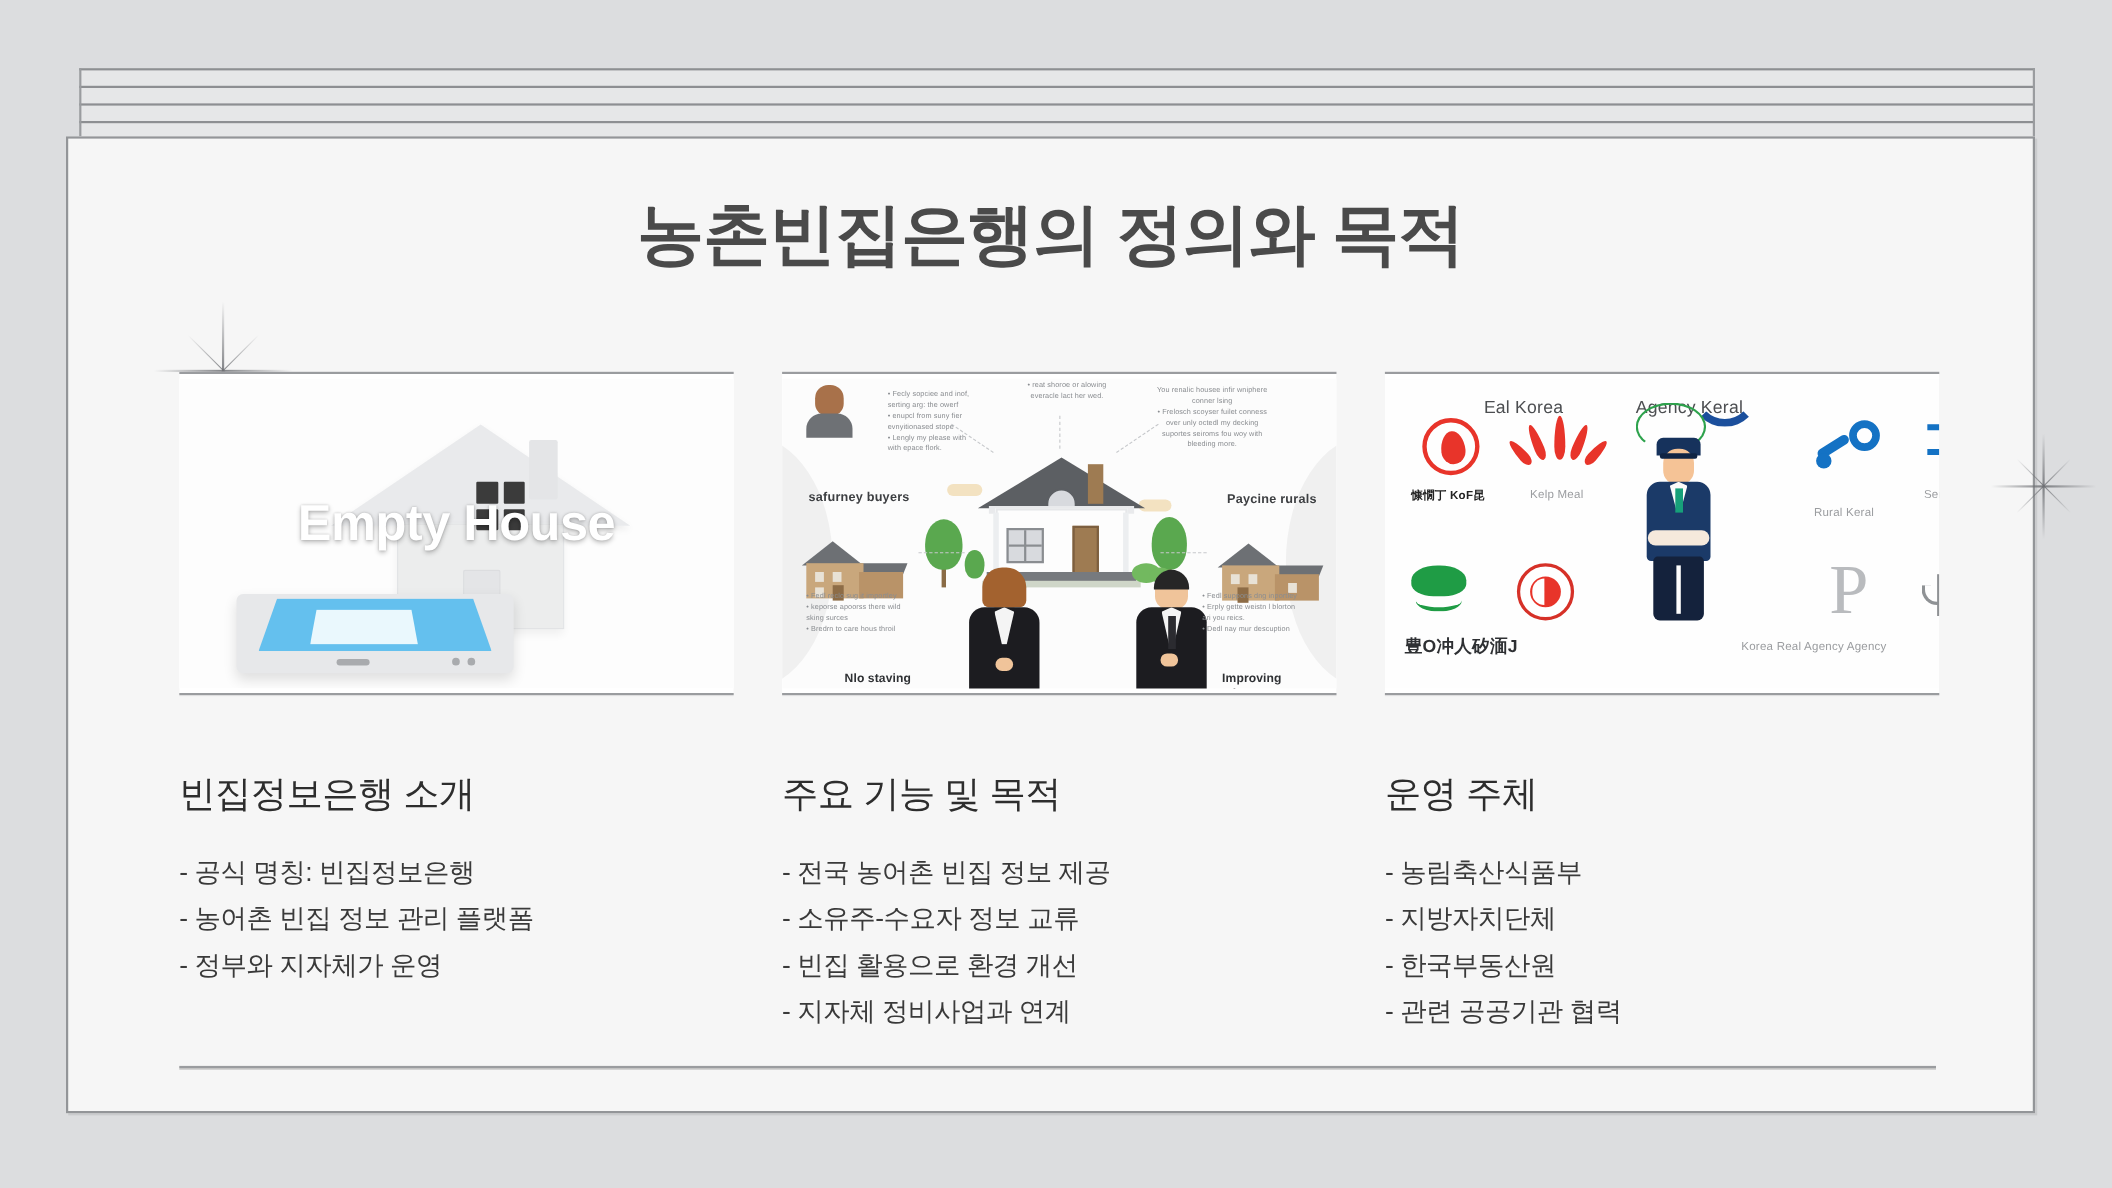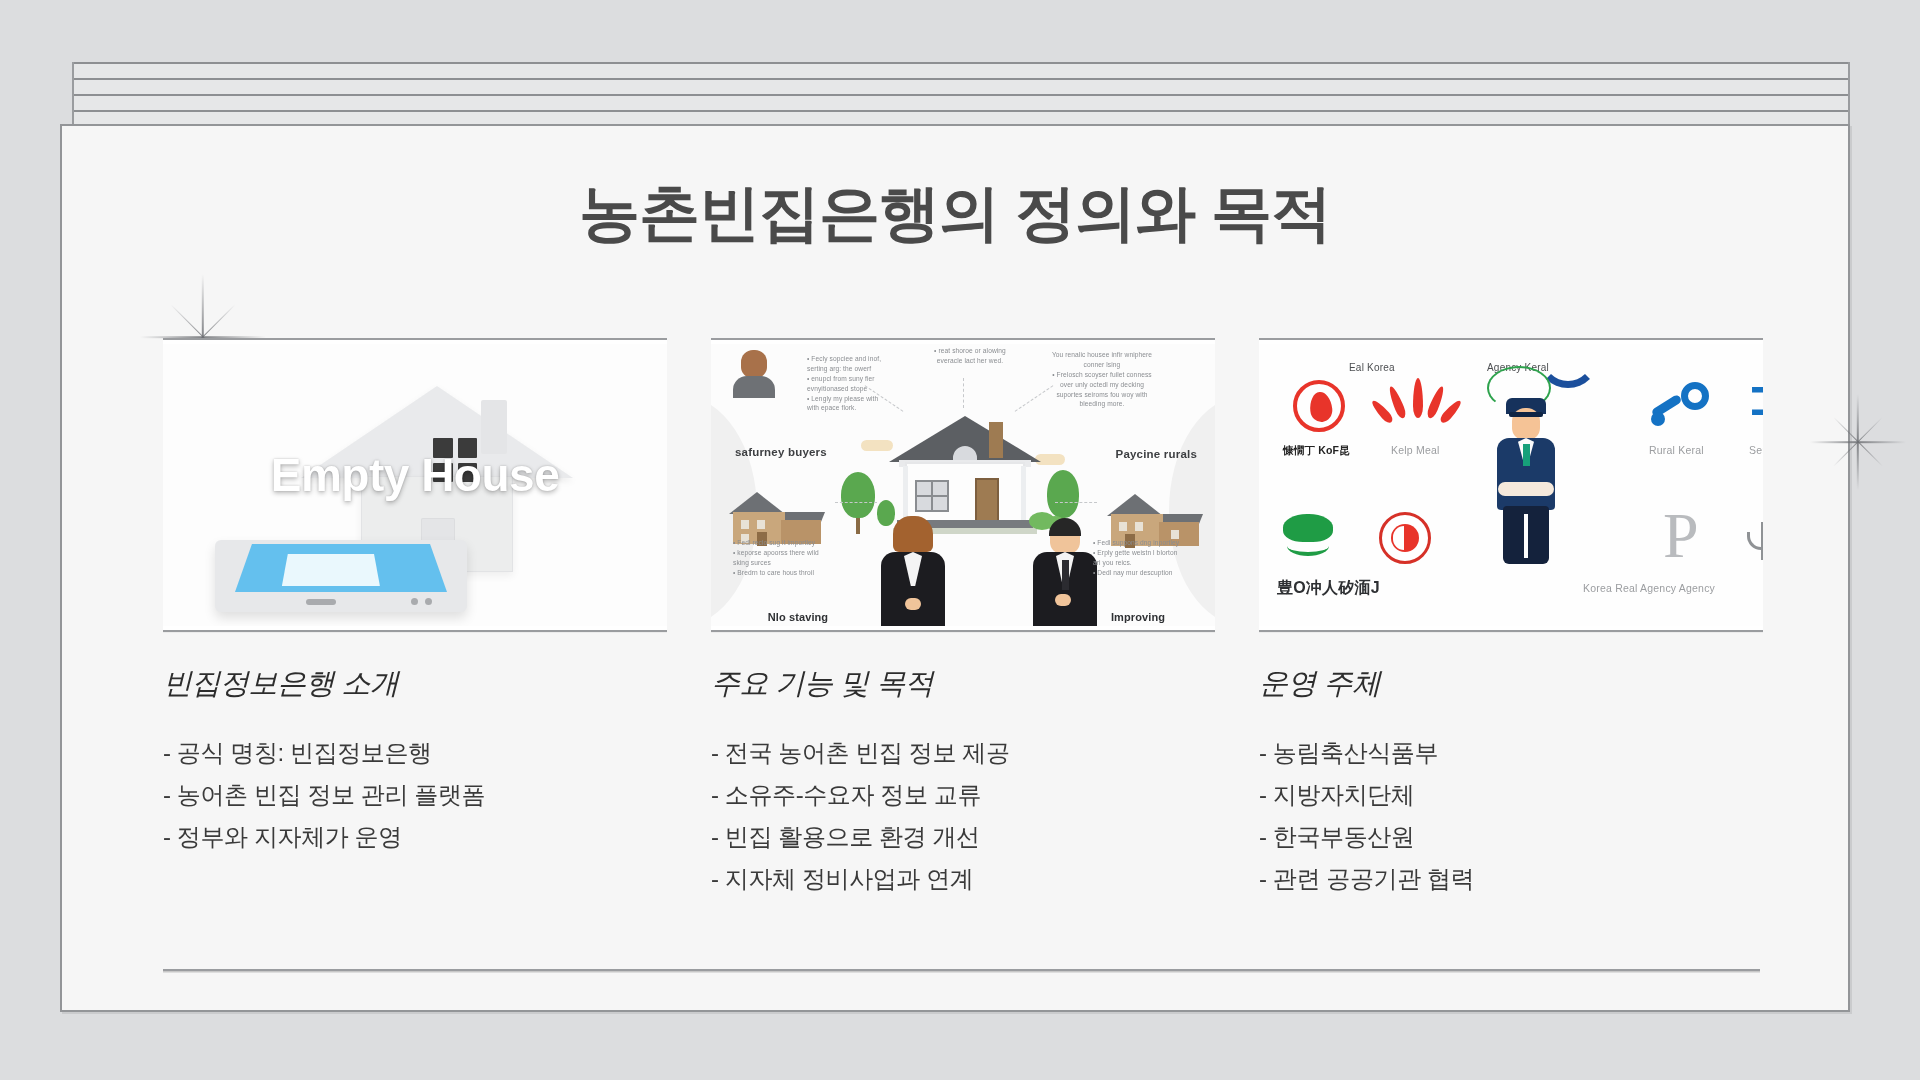--- a/index.html
+++ b/index.html
@@ -84,26 +84,25 @@
     border-bottom: 2.5px solid #9a9c9f;
     overflow: hidden;
   }
   .media-inner {
     position: absolute; left: 0; right: 0; top: 4px; bottom: 4px;
     background: #ffffff;
     overflow: hidden;
   }
 
   .col-heading {
-    margin-top: 32px;
-    font-size: 29px;
+    margin-top: 68px;
+    font-size: 33px;
     font-weight: 400;
     color: #2d2d2d;
     letter-spacing: -.5px;
-    font-style: italic;
   }
   .bullets {
     margin-top: 28px;
     list-style: none;
   }
   .bullets li {
     font-size: 24px;
     color: #3a3a3a;
     line-height: 1.0;
     padding: 9px 0;
@@ -276,21 +275,21 @@
   .ig-cloud.c1 { left:150px; top:96px; width:32px; }
   .ig-cloud.c2 { left:324px; top:110px; width:30px; }
 
   .ig-txt { position:absolute; color:#8a8d91; font-size:6.6px; line-height:1.5; letter-spacing:.1px; }
   .ig-txt.hdr { font-size:11.5px; color:#3d3f42; font-weight:600; letter-spacing:.2px; }
   .ig-txt.big { font-size:11px; color:#2f3134; font-weight:700; line-height:1.3; text-align:center; }
   .ig-dash { position:absolute; border-top:1.4px dashed #c6c8cb; }
 
   
   .lg-wrap { position:absolute; inset:0; background:#fefefe; }
-  .lg-label { position:absolute; color:#4c4e51; font-size:10px; letter-spacing:.2px; white-space:nowrap; }
+  .lg-label { position:absolute; color:#4c4e51; font-size:16px; letter-spacing:.2px; white-space:nowrap; }
   .lg-cap   { position:absolute; color:#9b9da0; font-size:10.5px; letter-spacing:.2px; white-space:nowrap; }
   .lg-cap.dark { color:#2e3033; font-weight:700; font-size:16px; }
   .lg-cap.dark-sm { color:#222; font-weight:700; font-size:10.5px; }
   .lg-smiley {
     position:absolute; left:278px; top:-18px; width:62px; height:62px;
     border:7px solid #1b4f9c; border-radius:50%;
     border-top-color:transparent; border-left-color:transparent; border-right-color:transparent;
     transform: rotate(0deg);
   }
   .lg-fire-ring {
@@ -607,21 +606,21 @@
               <div class="lg-of-tie"></div>
               <div class="lg-of-arms"></div>
               <div class="lg-of-legs"></div>
             </div>
 
             <div class="lg-pin">
               <div class="lg-pin-ring"></div>
               <div class="lg-pin-bar"></div>
               <div class="lg-pin-dot"></div>
             </div>
-            <div class="lg-cap" style="left:390px;top:100px">Rural Keral</div>
+            <div class="lg-cap" style="left:390px;top:116px">Rural Keral</div>
 
             <div class="lg-hanja">⊐⊏</div>
             <div class="lg-cap" style="left:490px;top:100px">Servical</div>
 
             <div class="lg-tree-ic">
               <div class="lg-tree-crown"></div>
               <div class="lg-tree-root"></div>
             </div>
 
             <div class="lg-seal">

